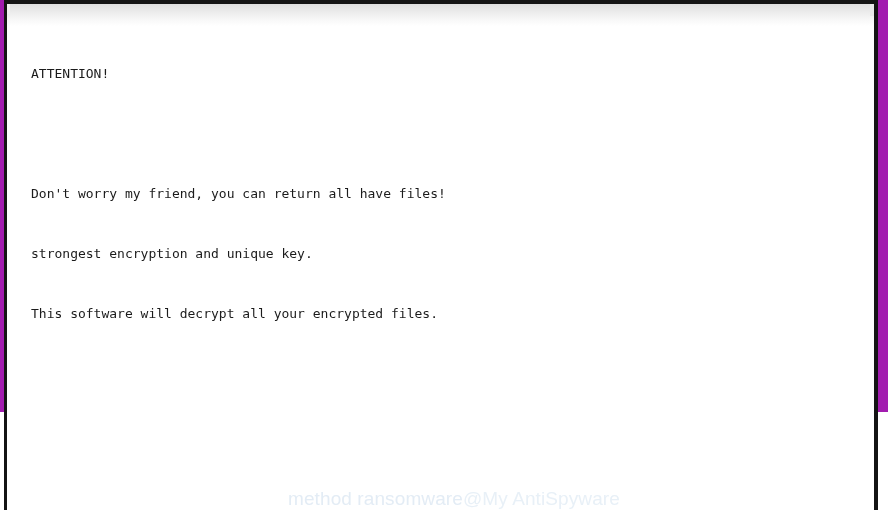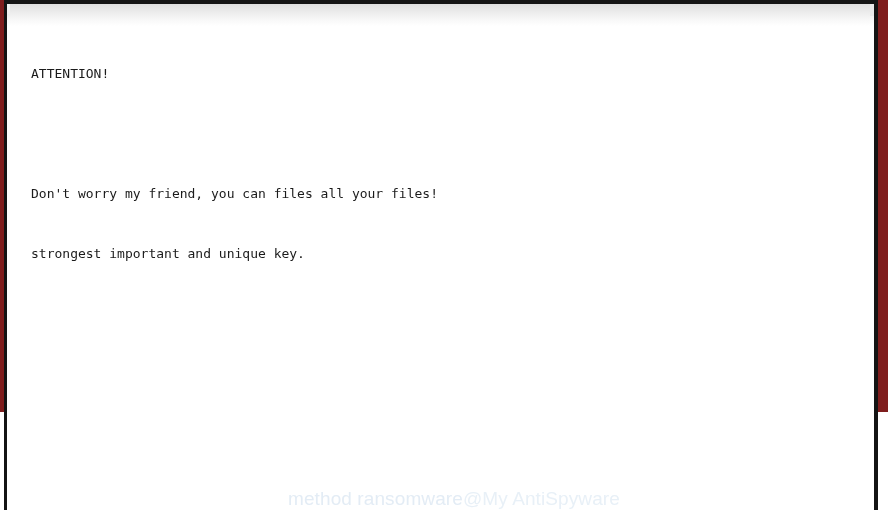--- a/index.html
+++ b/index.html
@@ -14,21 +14,21 @@
     font-family: "DejaVu Sans Mono", "Liberation Mono", monospace;
   }
 
   
   #ransom-window {
     position: absolute;
     left: 0;
     top: 0;
     width: 888px;
     height: 412px;
-    background: #7f1d1d;
+    background: #a21caf;
     box-sizing: border-box;
   }
 
   
   #doc-frame {
     position: absolute;
     left: 4px;
     top: 0px;
     width: 874px;
     height: 510px;
@@ -114,22 +114,23 @@
 
   <div id="doc-frame">
 
     <div id="top-gradient"></div>
     <div id="corner-tick"></div>
     <div id="corner-tick-right"></div>
 
     <div id="note-body">
       <div class="note-line">ATTENTION!</div>
       <div class="note-line blank"></div>
-      <div class="note-line">Don't worry my friend, you can files all your files!</div>
-      <div class="note-line">strongest important and unique key.</div>
+      <div class="note-line">Don't worry my friend, you can return all have files!</div>
+      <div class="note-line">strongest encryption and unique key.</div>
+      <div class="note-line">This software will decrypt all your encrypted files.</div>
       
       
       
       
       
       
       
       
       
       

